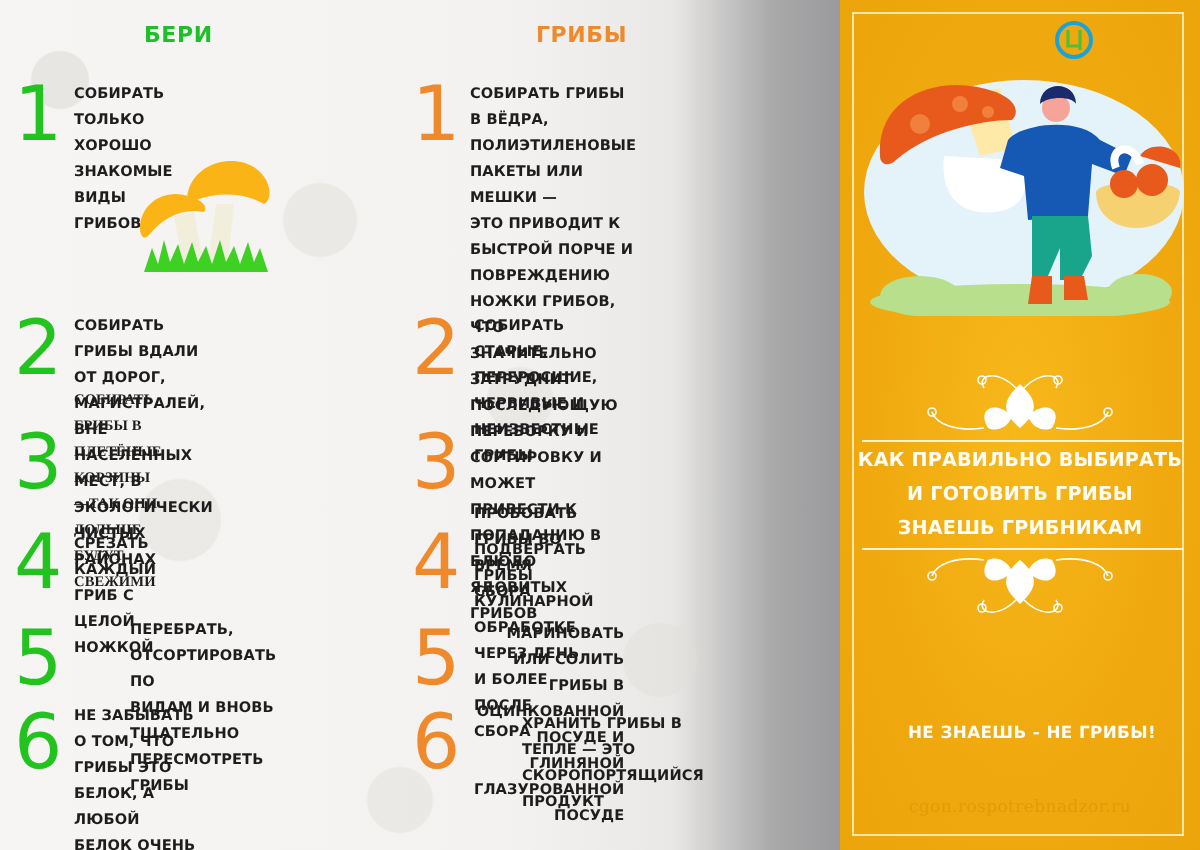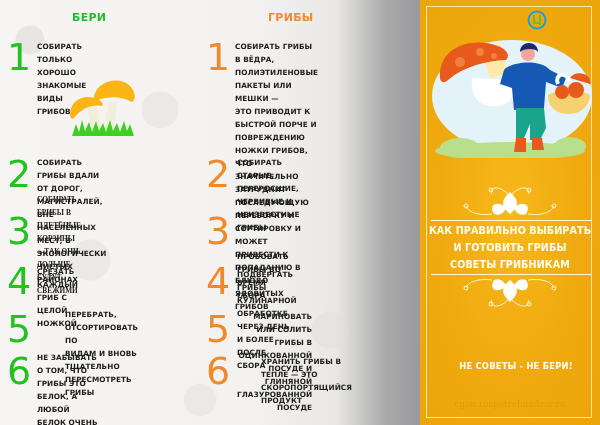--- a/index.html
+++ b/index.html
@@ -210,29 +210,29 @@
   <path d="M34 30 C20 32 10 28 8 22 M70 30 C84 32 94 28 96 22" stroke="#ffffff" stroke-width="0.8" fill="none"></path>
   <circle cx="33" cy="6" r="2" fill="none" stroke="#ffffff" stroke-width="0.8"></circle>
   <circle cx="71" cy="6" r="2" fill="none" stroke="#ffffff" stroke-width="0.8"></circle>
   <circle cx="8" cy="22" r="2" fill="none" stroke="#ffffff" stroke-width="0.8"></circle>
   <circle cx="96" cy="22" r="2" fill="none" stroke="#ffffff" stroke-width="0.8"></circle>
 </svg>
 
 <div class="hr-line" style="top:220px;"></div>
 <div class="panel-title">КАК ПРАВИЛЬНО ВЫБИРАТЬ
 И ГОТОВИТЬ ГРИБЫ
-СОВЕТЫ ГРИБНИКАМ</div>
+ЗНАЕШЬ ГРИБНИКАМ</div>
 <div class="hr-line" style="top:274px;"></div>
 
 <svg class="ornament" style="top:276px;transform:scaleY(-1);" viewBox="0 0 104 34">
   <path d="M52 8 C46 14 40 20 52 30 C64 20 58 14 52 8 Z" fill="#ffffff"></path>
   <path d="M36 30 C30 20 40 16 48 24 C46 30 40 32 36 30 Z" fill="#ffffff"></path>
   <path d="M68 30 C74 20 64 16 56 24 C58 30 64 32 68 30 Z" fill="#ffffff"></path>
   <path d="M50 10 C40 0 30 4 34 10 M54 10 C64 0 74 4 70 10" stroke="#ffffff" stroke-width="0.8" fill="none"></path>
   <path d="M34 30 C20 32 10 28 8 22 M70 30 C84 32 94 28 96 22" stroke="#ffffff" stroke-width="0.8" fill="none"></path>
   <circle cx="33" cy="6" r="2" fill="none" stroke="#ffffff" stroke-width="0.8"></circle>
   <circle cx="71" cy="6" r="2" fill="none" stroke="#ffffff" stroke-width="0.8"></circle>
   <circle cx="8" cy="22" r="2" fill="none" stroke="#ffffff" stroke-width="0.8"></circle>
   <circle cx="96" cy="22" r="2" fill="none" stroke="#ffffff" stroke-width="0.8"></circle>
 </svg>
 
-<div class="panel-slogan">НЕ СОВЕТЫ - НЕ БЕРИ!</div>
+<div class="panel-slogan">НЕ ЗНАЕШЬ - НЕ ГРИБЫ!</div>
 <div class="panel-url">cgon.rospotrebnadzor.ru</div>
 
 </body></html>

